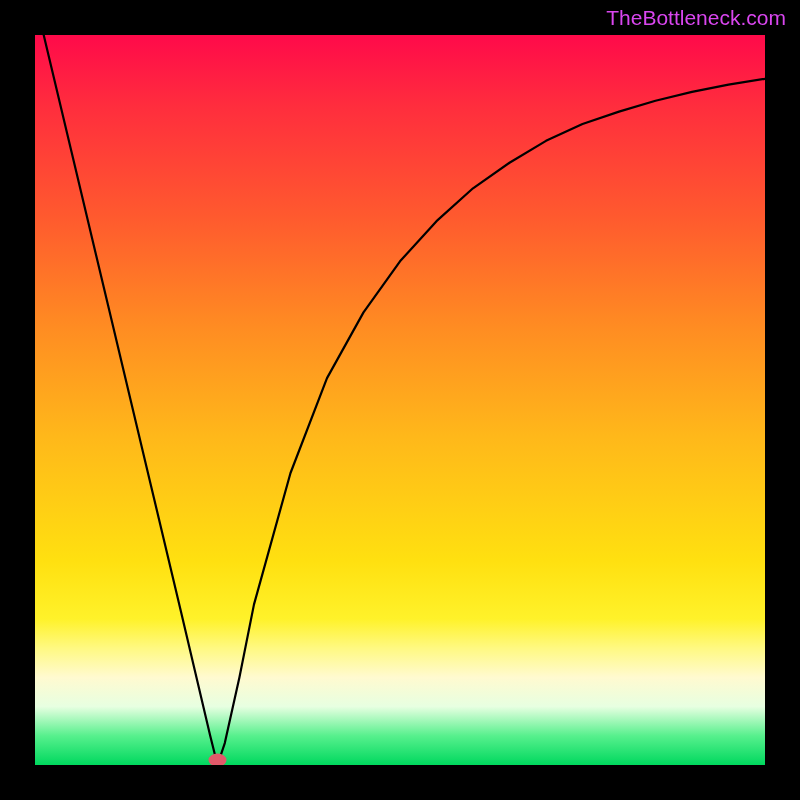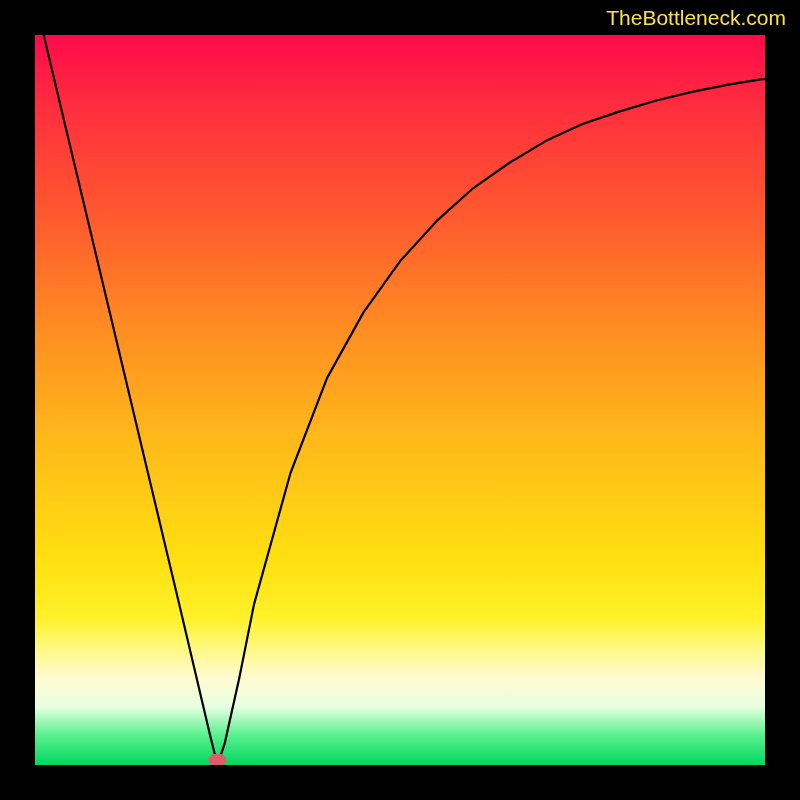--- a/index.html
+++ b/index.html
@@ -44,21 +44,21 @@
     position: absolute;
     left: 0;
     top: 0;
     width: 730px;
     height: 730px;
   }
   .attribution {
     position: absolute;
     top: 6px;
     right: 14px;
-    color: #fde047;
+    color: #d946ef;
     font-size: 21px;
     font-weight: 400;
     letter-spacing: 0px;
     user-select: none;
   }
 </style>
 </head>
 <body>
 
 <div class="frame">

